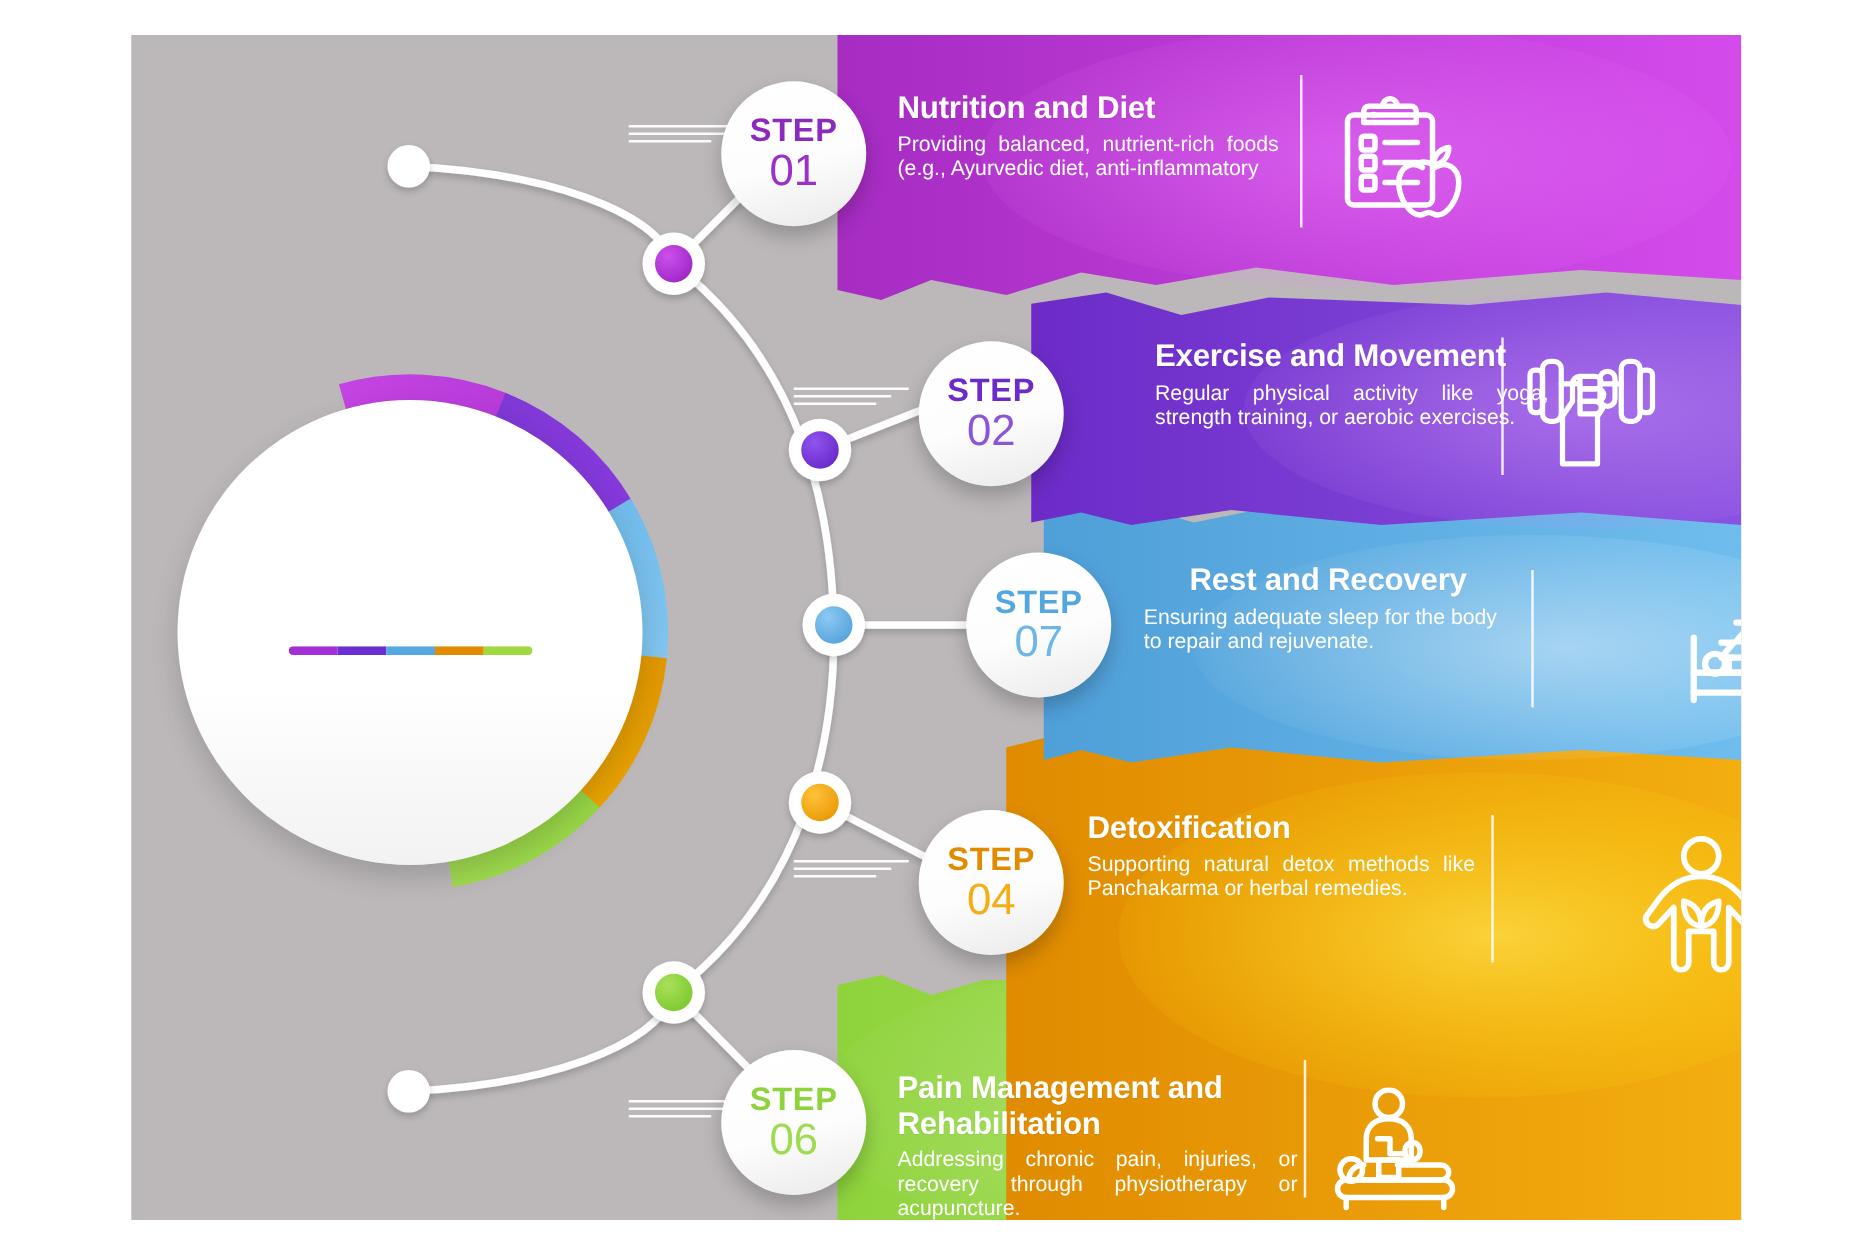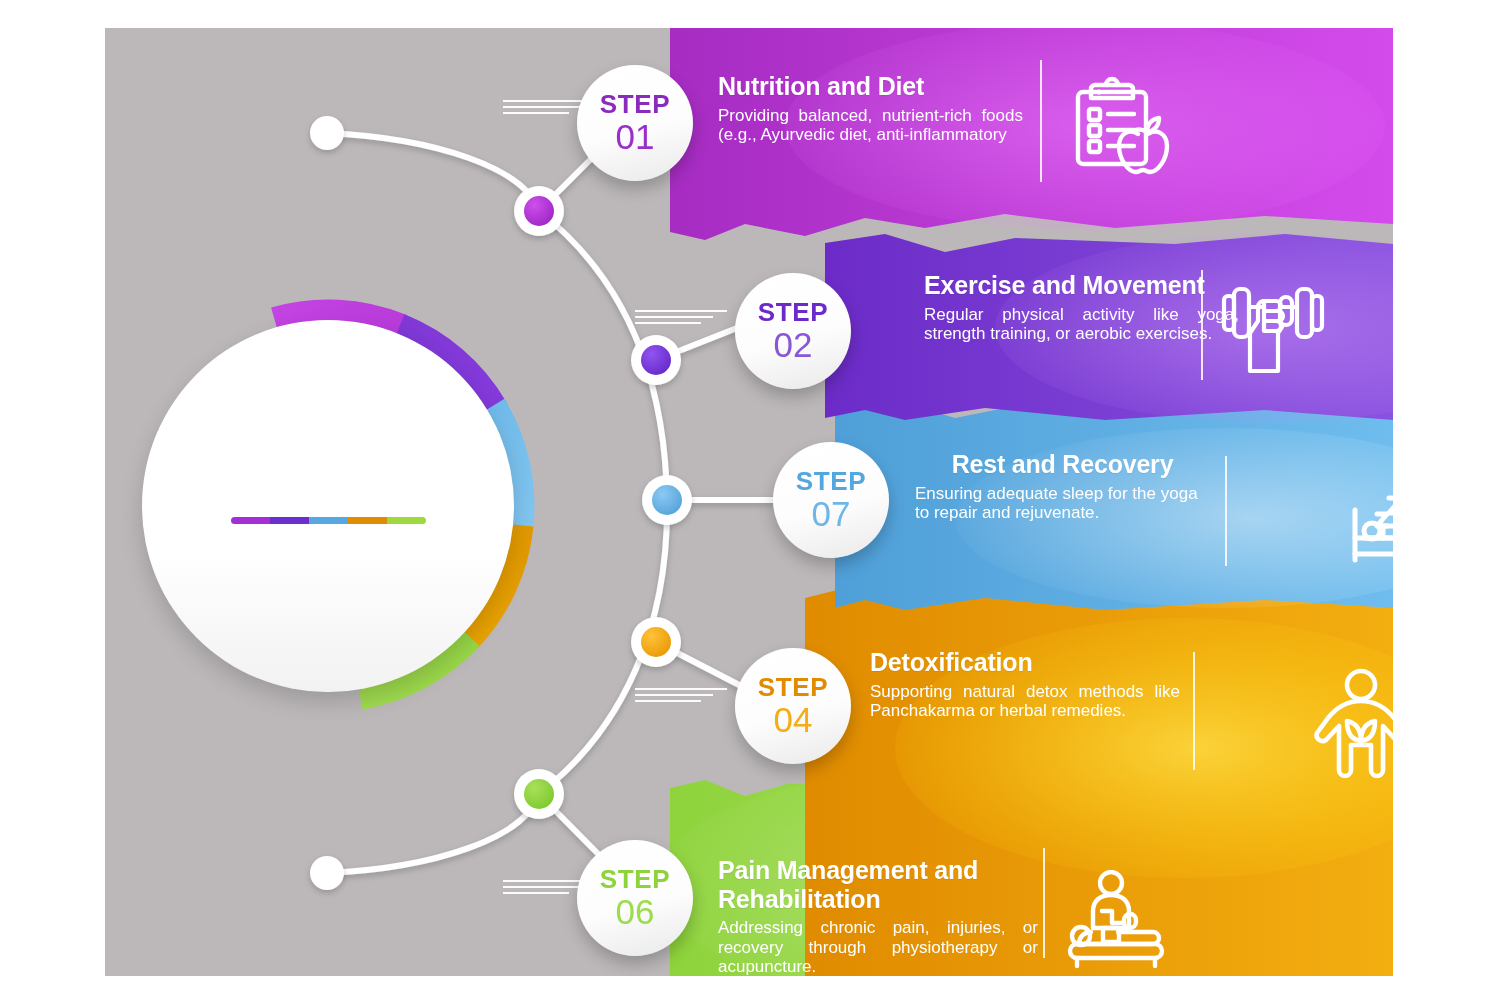--- a/index.html
+++ b/index.html
@@ -379,21 +379,21 @@
     <div class="divider" style="left:935px; top:32px; height:122px;"></div>
 
     <div class="banner-text" style="left:775px; top:243px; width:315px;margin-left:44px;">
       <div class="banner-title">Exercise and Movement</div>
       <div class="banner-desc">Regular physical activity like yoga, strength training, or aerobic exercises.</div>
     </div>
     <div class="divider" style="left:1096px; top:242px; height:110px;"></div>
 
     <div class="banner-text" style="left:810px; top:422px; width:295px;">
       <div class="banner-title" style="text-align:center">Rest and Recovery</div>
-      <div class="banner-desc" style="text-align:left">Ensuring adequate sleep for the yoga to repair and rejuvenate.</div>
+      <div class="banner-desc" style="text-align:left">Ensuring adequate sleep for the body to repair and rejuvenate.</div>
     </div>
     <div class="divider" style="left:1120px; top:428px; height:110px;"></div>
 
     <div class="banner-text" style="left:765px; top:620px; width:310px;">
       <div class="banner-title">Detoxification</div>
       <div class="banner-desc">Supporting natural detox methods like Panchakarma or herbal remedies.</div>
     </div>
     <div class="divider" style="left:1088px; top:624px; height:118px;"></div>
 
     <div class="banner-text" style="left:613px; top:810px; width:320px;margin-top:18px;">

